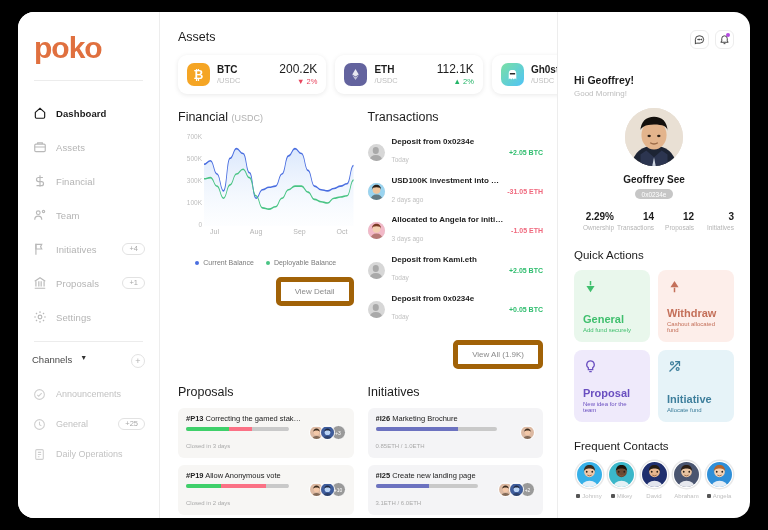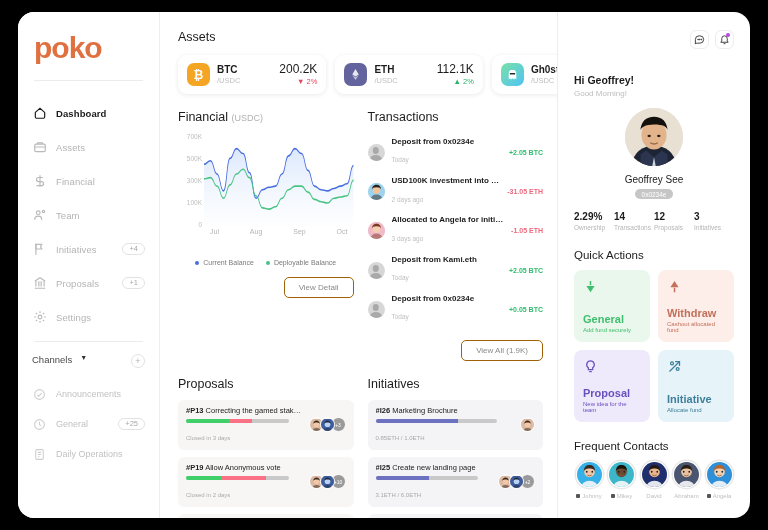--- a/index.html
+++ b/index.html
@@ -145,21 +145,21 @@
   .plot { position:absolute; left:26px; right:0; top:0; height:92px; }
   .plot svg { width:100%; height:100%; display:block; }
   .xaxis { position:absolute; left:26px; right:0; top:94px; display:flex; justify-content:space-between; padding:0 6px; }
   .xlab { font-size:7px; color:#b5b5b5; }
   .legend { display:flex; gap:12px; justify-content:center; margin-top:15px; }
   .lg { display:flex; align-items:center; gap:4px; font-size:7px; color:#7a7a7a; }
   .dot { width:4px;height:4px;border-radius:50%; }
   .btn-row { display:flex; justify-content:flex-end; margin-top:11px; }
   .ghost-btn {
     font-size:8px; color:#8a8a8a;
-    border:1px solid #a16207; border-radius:5px;
+    border:5px solid #a16207; border-radius:5px;
     padding:5px 14px; background:#fff; cursor:pointer;
     white-space:nowrap;
   }
 
   
   .tx-list { margin-top:9px; }
   .tx {
     display:flex; align-items:center; gap:7px;
     padding:4px 0; position:relative;
   }
@@ -204,24 +204,24 @@
     width:19px;height:19px;border-radius:6px;
     border:1px solid #ededed; background:#fff;
     display:flex;align-items:center;justify-content:center;
     margin-left:6px; position:relative; cursor:pointer; color:#333;
   }
   .icon-btn svg{width:11px;height:11px;display:block;}
   .notif-dot{position:absolute;top:2px;right:3px;width:4px;height:4px;border-radius:50%;background:#b44ae0;}
 
   .prof { display:flex;flex-direction:column;align-items:center; margin-top:10px; }
   .prof-av { width:58px;height:58px;border-radius:50%; overflow:hidden; position:relative; background:#e6ded4; }
-  .prof-name { font-size:10px; font-weight:400; color:#1c1c1c; margin-top:8px; }
+  .prof-name { font-size:10px; font-weight:700; color:#1c1c1c; margin-top:8px; }
   .prof-addr { font-size:6.5px; color:#fff; background:#c6c6c6; border-radius:7px; padding:1.5px 7px; margin-top:4px;}
   .stats { display:flex; justify-content:space-between; margin-top:12px; }
-  .stat { text-align:left; flex:1 1 0; }
+  .stat { text-align:right; flex:1 1 0; }
   .stat .v { font-size:10px; font-weight:700; color:#1c1c1c; }
   .stat .k { font-size:6.5px; color:#b5b5b5; margin-top:2px; }
 
   .qa-title { font-size:11.5px; color:#1c1c1c; margin-top:18px; }
   .qa-grid { display:grid; grid-template-columns:1fr 1fr; gap:8px; margin-top:9px; }
   .qa {
     border-radius:8px; padding:8px 9px 9px 9px; height:72px;
     display:flex; flex-direction:column; justify-content:space-between;
     cursor:pointer;
   }

